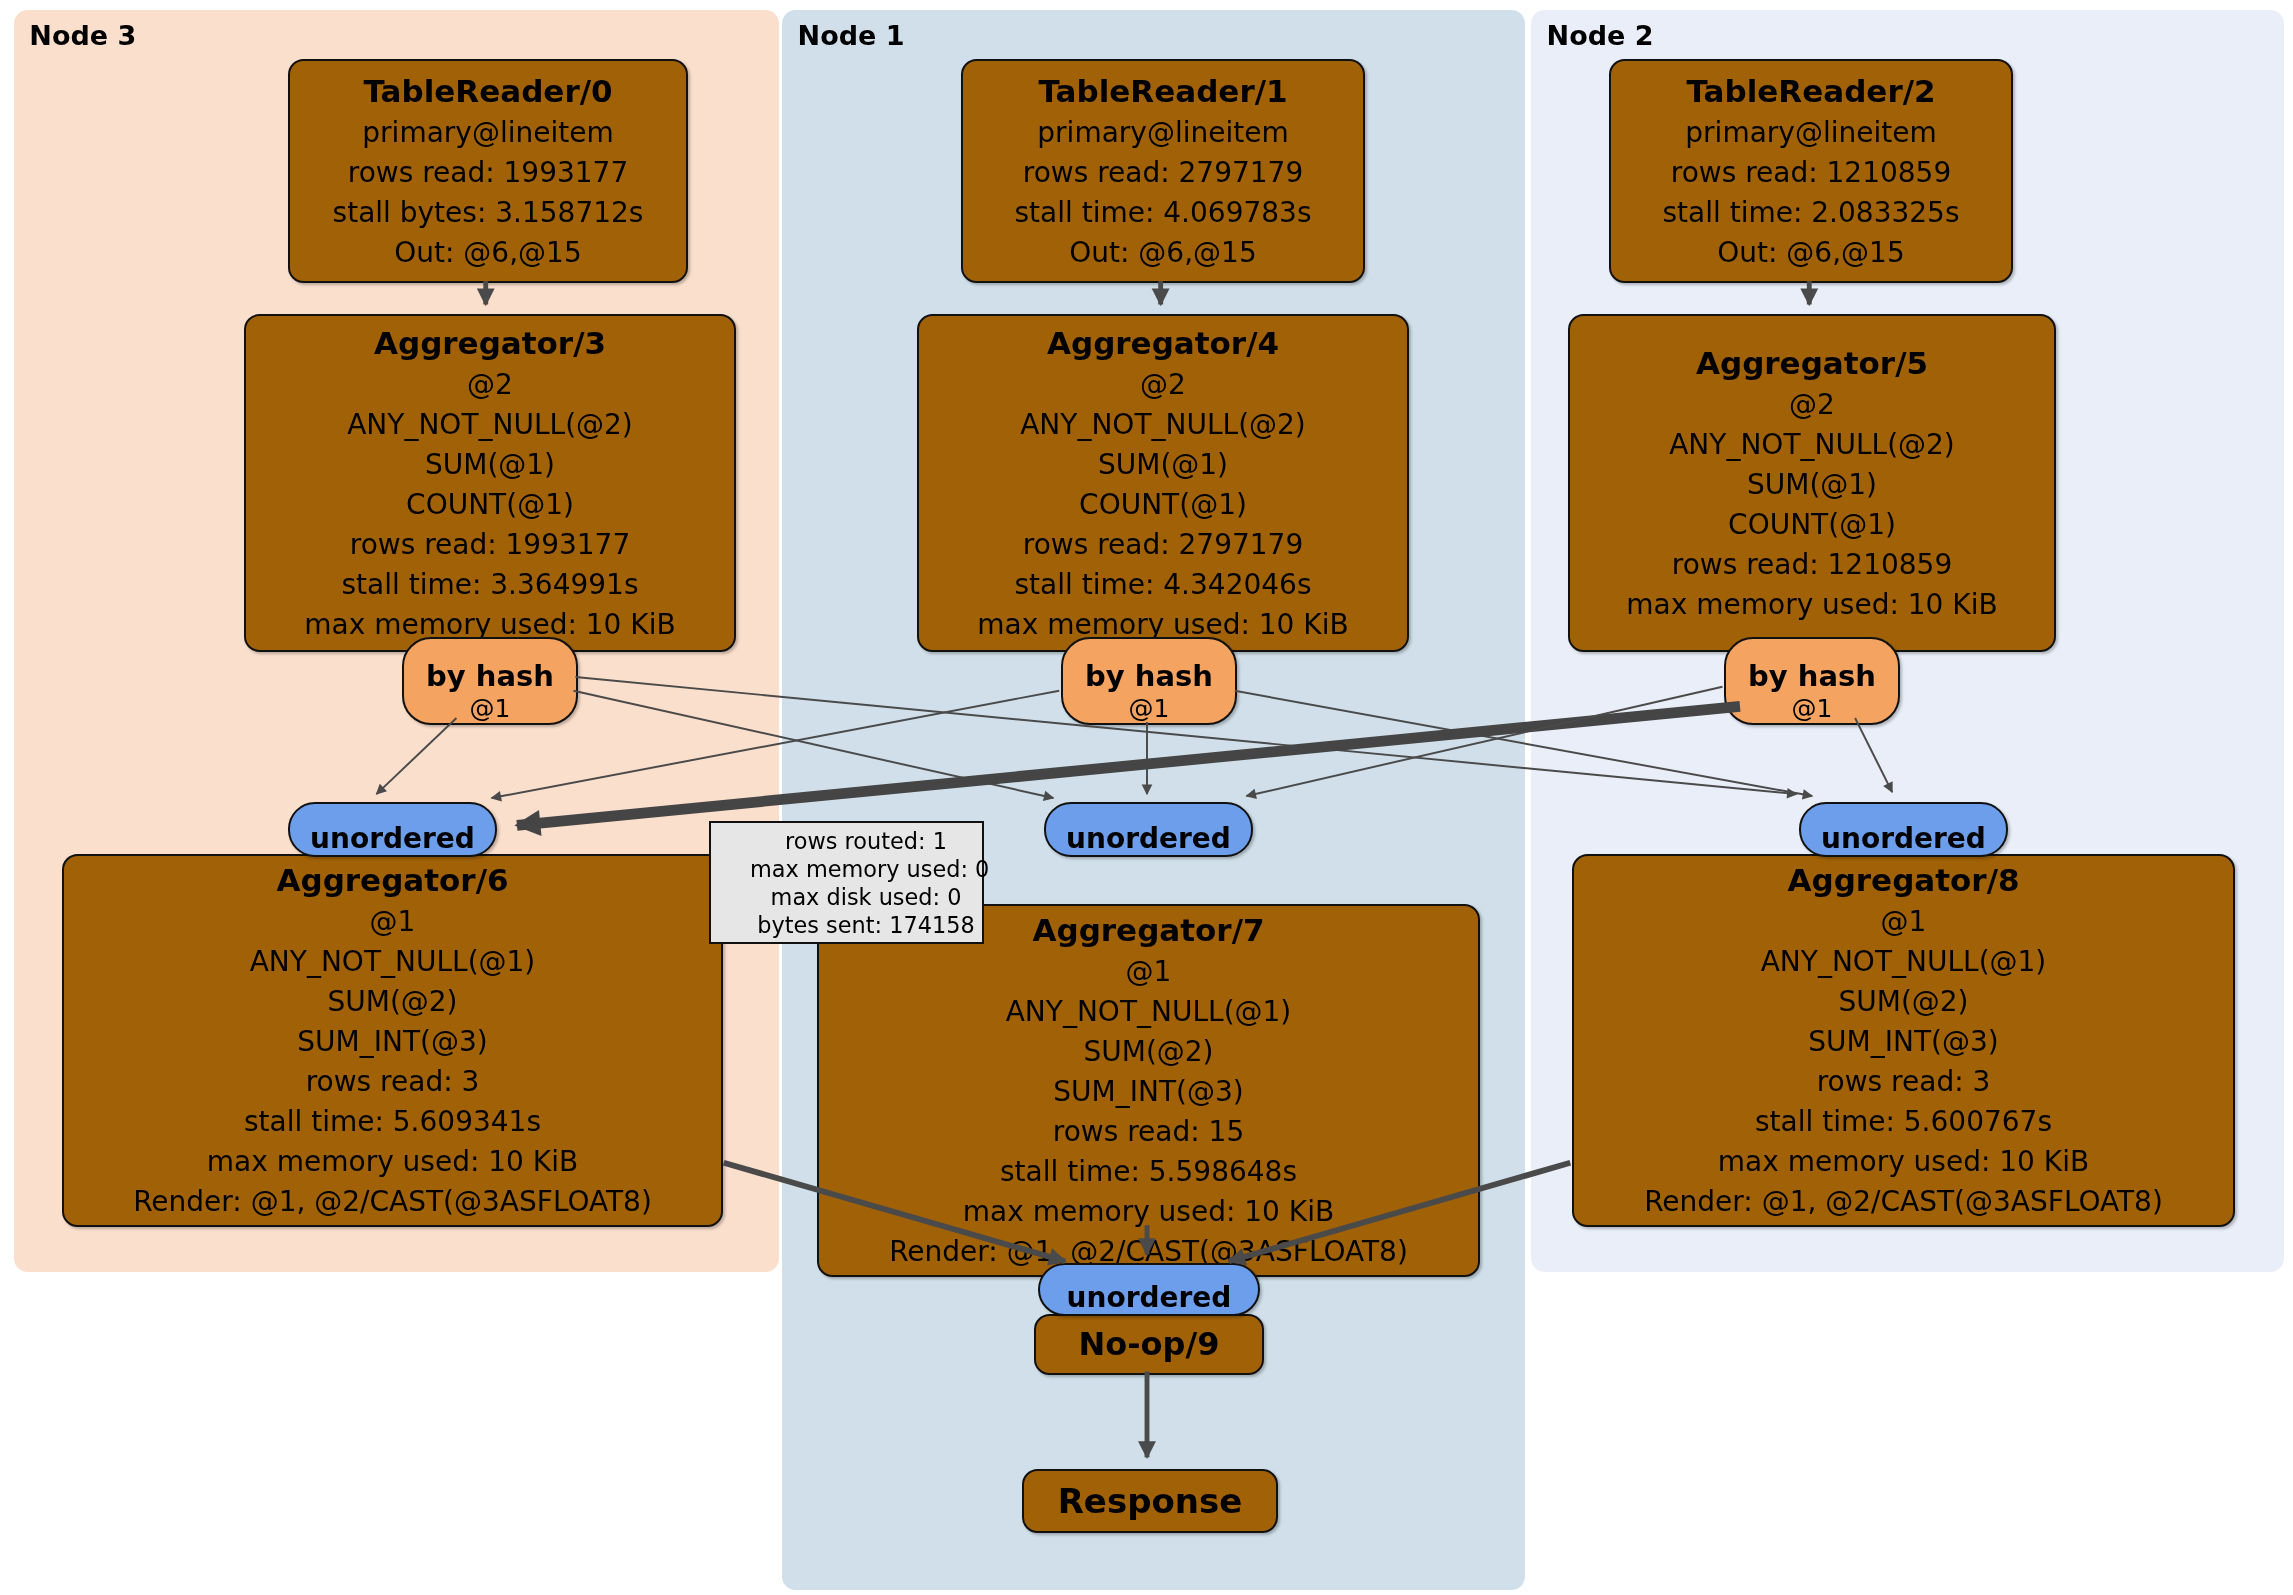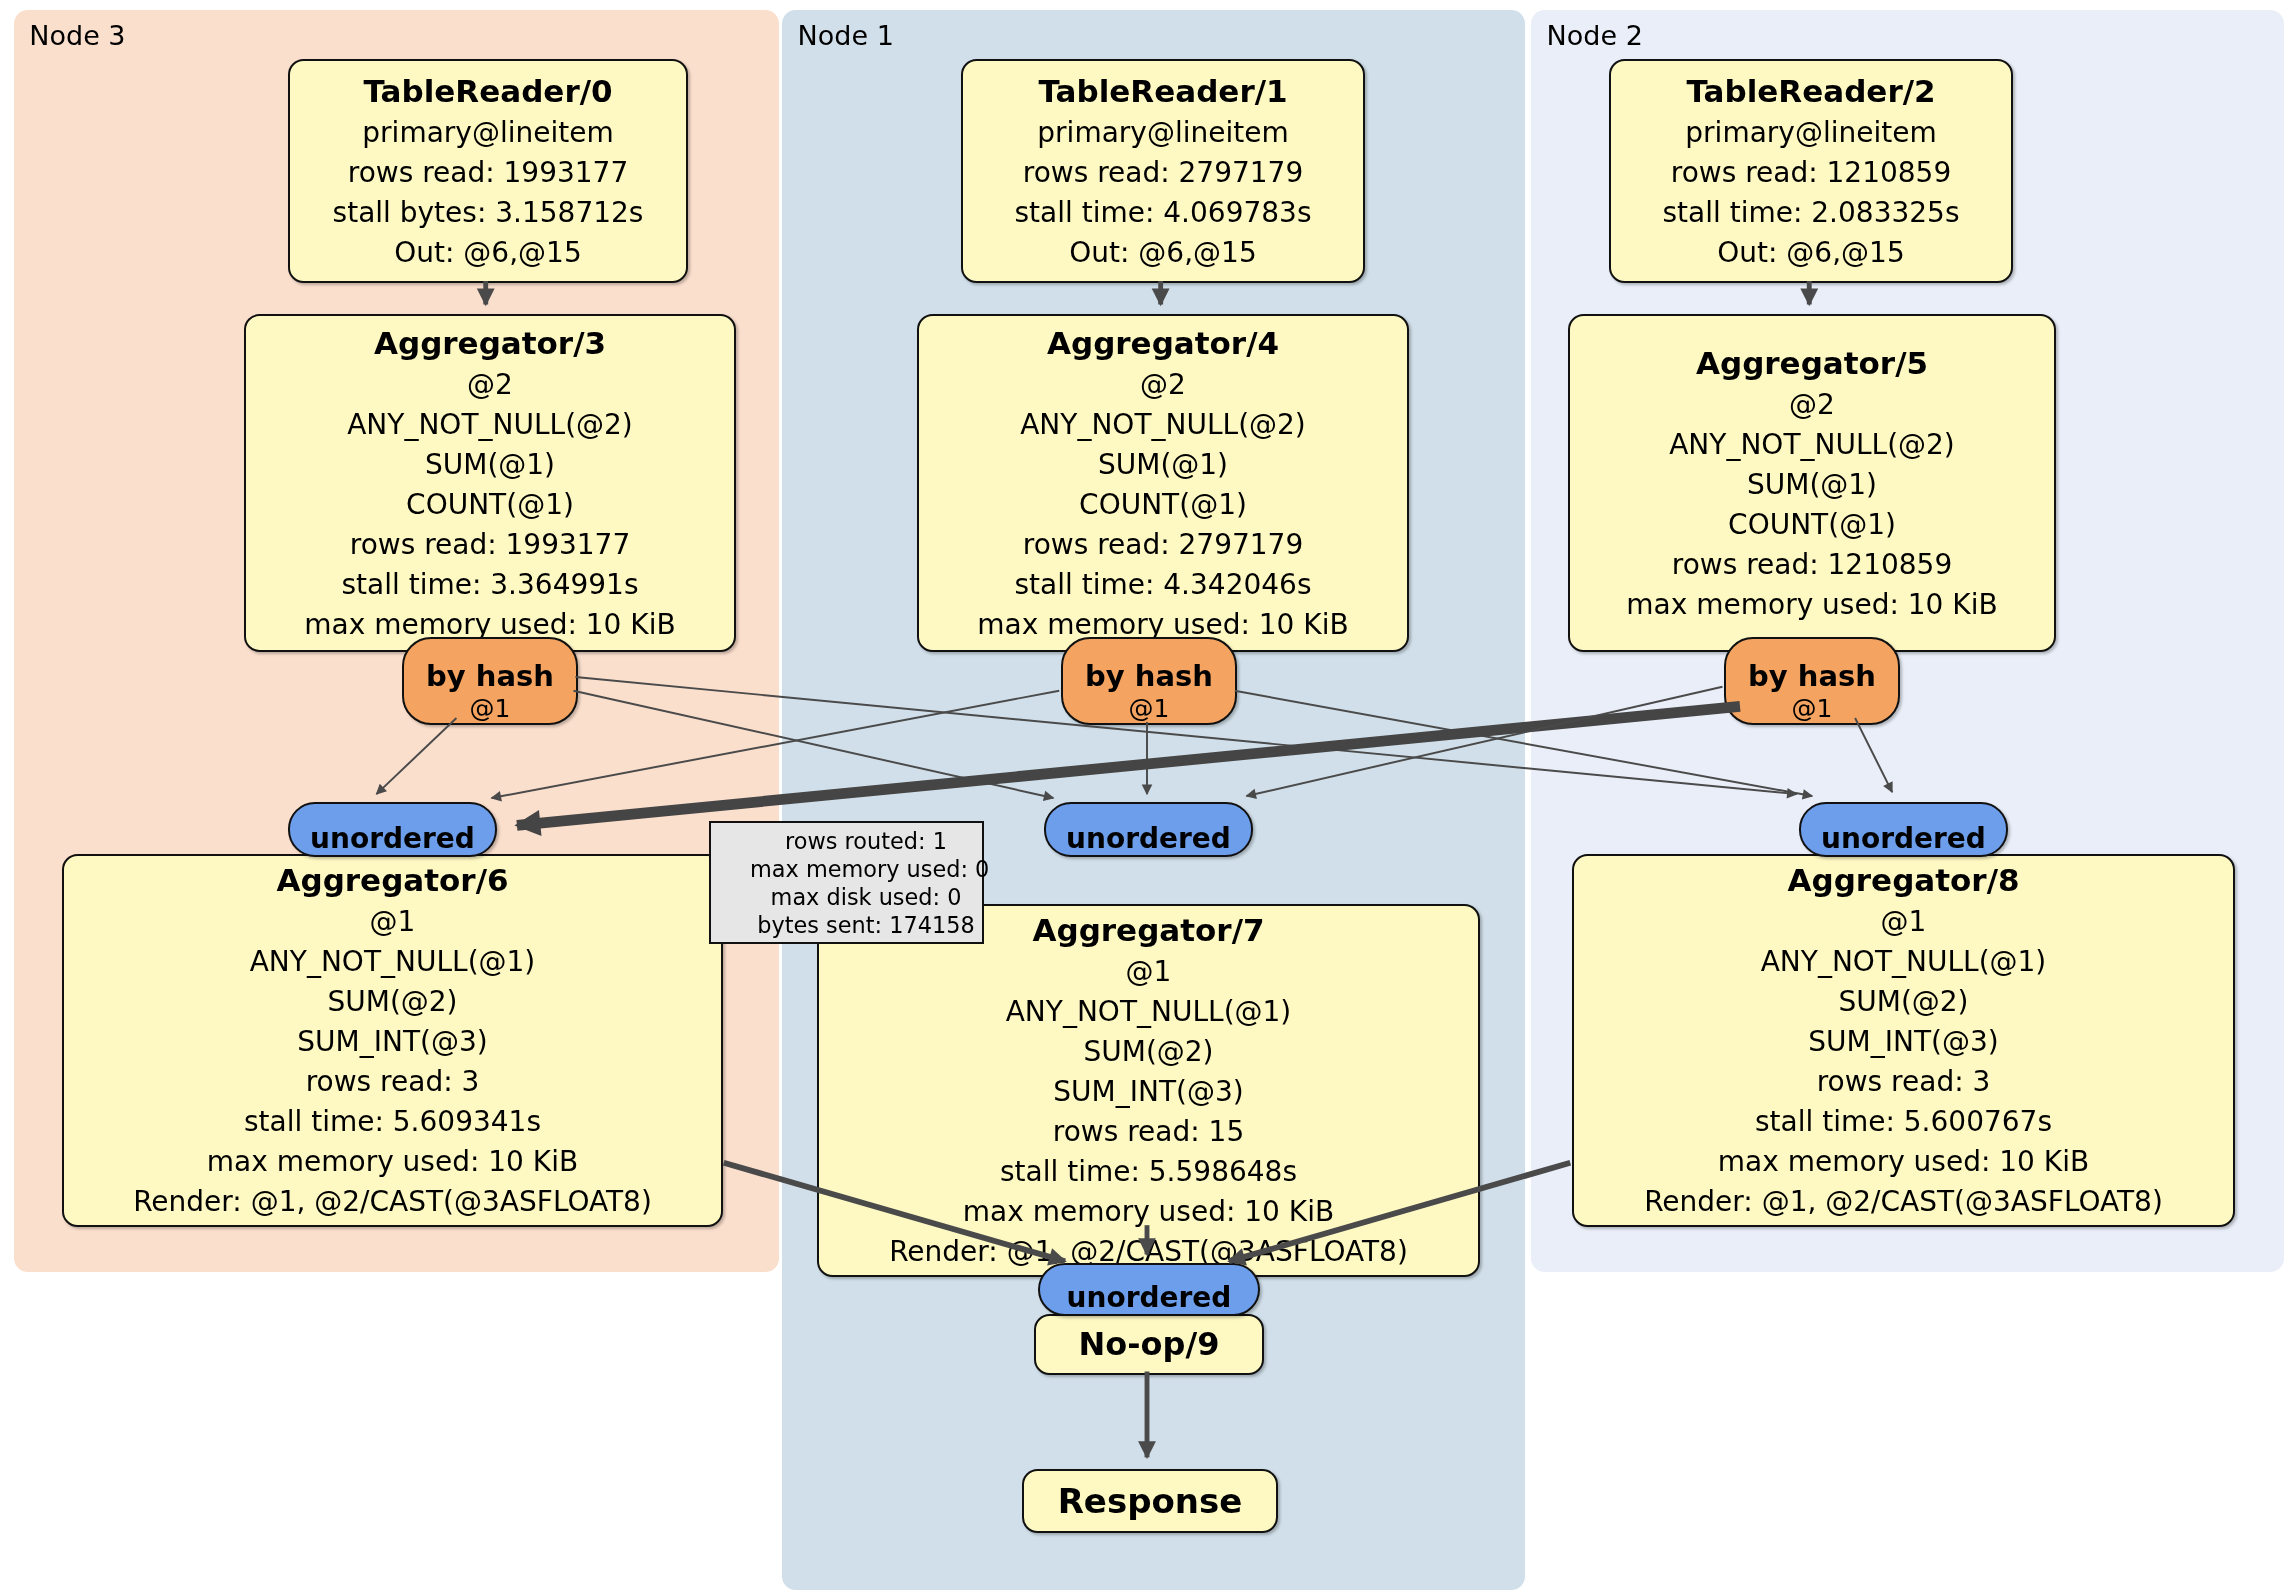--- a/index.html
+++ b/index.html
@@ -1,25 +1,25 @@
 <!DOCTYPE html>
 <html><head>
 <meta charset="utf-8">
 <style>
   html,body{margin:0;padding:0;background:#ffffff;}
   body{font-family:"DejaVu Sans","Liberation Sans",sans-serif;color:#000;}
   .canvas{position:relative;width:2294px;height:1596px;background:#ffffff;overflow:hidden;}
 
   .panel{position:absolute;border-radius:13.7px;}
-  .panel-label{position:absolute;left:15.6px;top:9.8px;font-size:27px;color:#000;}
+  .panel-label{position:absolute;left:15.6px;top:9.8px;font-size:27px;color:#000;font-weight:bold;}
   .p3{left:13.7px;top:9.8px;width:765px;height:1262px;background:#fbdfcd;}
   .p1{left:782px;top:9.8px;width:743px;height:1580px;background:#d0dfe9;}
   .p2{left:1531px;top:9.8px;width:753px;height:1262px;background:#e9eef8;}
 
-  .gbox{position:absolute;background:#fef9c3;border:2.9px solid #111;border-radius:15.6px;
+  .gbox{position:absolute;background:#a16207;border:2.9px solid #111;border-radius:15.6px;
         display:flex;flex-direction:column;justify-content:center;text-align:center;
         box-shadow:2px 2px 2.9px rgba(0,0,0,0.25);z-index:3;}
   .gbox .t{font-weight:bold;font-size:31px;line-height:43px;}
   .gbox .l{font-size:28px;line-height:40px;white-space:nowrap;}
 
   .oval{position:absolute;border:2.9px solid #111;display:flex;flex-direction:column;
         justify-content:flex-end;align-items:center;text-align:center;z-index:4;
         box-shadow:2px 2px 2.9px rgba(0,0,0,0.25);}
   .byhash{width:172px;height:84px;background:#f4a460;border-radius:29px;}
   .byhash .t{font-weight:bold;font-size:29px;line-height:35px;}

